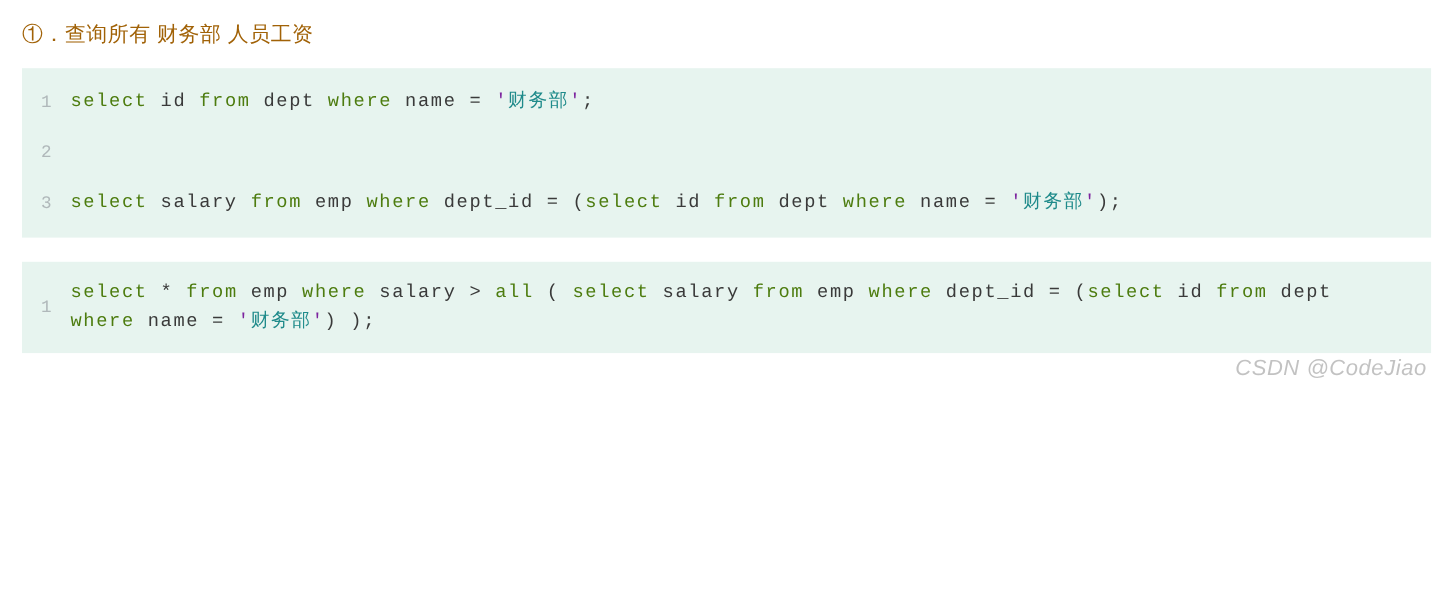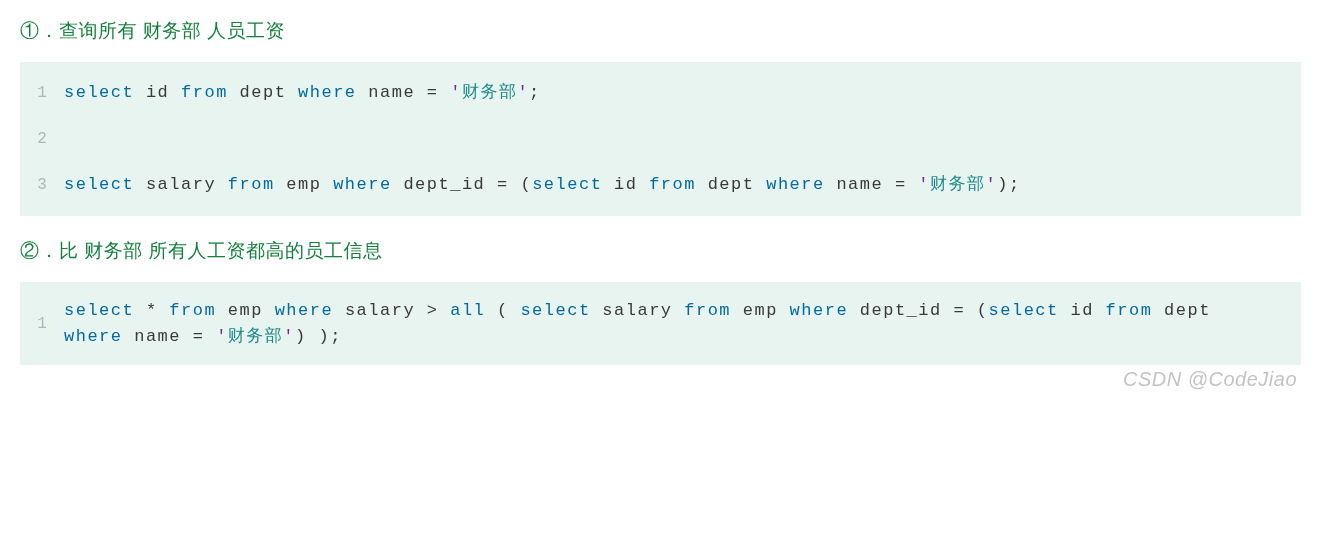--- a/index.html
+++ b/index.html
@@ -6,21 +6,21 @@
     body {
       font-family: "Microsoft YaHei", "PingFang SC", Arial, sans-serif;
       background: #ffffff;
       padding: 10px 20px;
       width: 1321px;
       color: #2a3b4d;
       position: relative;
     }
     .section-heading {
       font-size: 19px;
-      color: #15803d;
+      color: #a16207;
       margin: 8px 0 18px 0;
       letter-spacing: 0.5px;
       font-weight: 400;
     }
     .code-block {
       background: #e7f4ef;
       padding: 8px 0;
       margin-bottom: 22px;
       font-family: Consolas, "Courier New", monospace;
       font-size: 17px;
@@ -38,21 +38,21 @@
       color: #b0b8ba;
       font-size: 16px;
       flex-shrink: 0;
       letter-spacing: 0;
     }
     .code-content {
       white-space: pre-wrap;
       line-height: 1.5;
       padding-right: 20px;
     }
-    .tok-kw   { color: #0369a1; }      
+    .tok-kw   { color: #4d7c0f; }      
     .tok-id   { color: #3a3a3a; }      
     .tok-str  { color: #1e8a8a; }      
     .tok-str-q{ color: #7c239e; }      
     .watermark {
       position: absolute;
       right: 24px;
       bottom: 6px;
       color: rgba(120,120,120,0.45);
       font-size: 20px;
       font-style: italic;
@@ -72,21 +72,20 @@
       </div>
       <div class="code-line">
         <div class="line-no">2</div>
         <div class="code-content"></div>
       </div>
       <div class="code-line">
         <div class="line-no">3</div>
         <div class="code-content"><span class="tok-kw">select</span><span class="tok-id"> </span><span class="tok-id">salary</span><span class="tok-id"> </span><span class="tok-kw">from</span><span class="tok-id"> </span><span class="tok-id">emp</span><span class="tok-id"> </span><span class="tok-kw">where</span><span class="tok-id"> </span><span class="tok-id">dept_id</span><span class="tok-id"> </span><span class="tok-id">=</span><span class="tok-id"> </span><span class="tok-id">(</span><span class="tok-kw">select</span><span class="tok-id"> </span><span class="tok-id">id</span><span class="tok-id"> </span><span class="tok-kw">from</span><span class="tok-id"> </span><span class="tok-id">dept</span><span class="tok-id"> </span><span class="tok-kw">where</span><span class="tok-id"> </span><span class="tok-id">name</span><span class="tok-id"> </span><span class="tok-id">=</span><span class="tok-id"> </span><span class="tok-str-q">'</span><span class="tok-str">财务部</span><span class="tok-str-q">'</span><span class="tok-id">)</span><span class="tok-id">;</span></div>
       </div>
     </div>
-    <div class="section-heading"><span>②．比 </span><span>财务部</span><span> 所有人工资都高的员工信息</span></div>
     <div class="code-block">
       <div class="code-line">
         <div class="line-no">1</div>
         <div class="code-content"><span class="tok-kw">select</span><span class="tok-id"> </span><span class="tok-id">*</span><span class="tok-id"> </span><span class="tok-kw">from</span><span class="tok-id"> </span><span class="tok-id">emp</span><span class="tok-id"> </span><span class="tok-kw">where</span><span class="tok-id"> </span><span class="tok-id">salary</span><span class="tok-id"> </span><span class="tok-id">&gt;</span><span class="tok-id"> </span><span class="tok-kw">all</span><span class="tok-id"> </span><span class="tok-id">(</span><span class="tok-id"> </span><span class="tok-kw">select</span><span class="tok-id"> </span><span class="tok-id">salary</span><span class="tok-id"> </span><span class="tok-kw">from</span><span class="tok-id"> </span><span class="tok-id">emp</span><span class="tok-id"> </span><span class="tok-kw">where</span><span class="tok-id"> </span><span class="tok-id">dept_id</span><span class="tok-id"> </span><span class="tok-id">=</span><span class="tok-id"> </span><span class="tok-id">(</span><span class="tok-kw">select</span><span class="tok-id"> </span><span class="tok-id">id</span><span class="tok-id"> </span><span class="tok-kw">from</span><span class="tok-id"> </span><span class="tok-id">dept</span><span class="tok-id"> </span><span class="tok-kw">where</span><span class="tok-id"> </span><span class="tok-id">name</span><span class="tok-id"> </span><span class="tok-id">=</span><span class="tok-id"> </span><span class="tok-str-q">'</span><span class="tok-str">财务部</span><span class="tok-str-q">'</span><span class="tok-id">)</span><span class="tok-id"> </span><span class="tok-id">)</span><span class="tok-id">;</span></div>
       </div>
     </div>
   </div>
 
 <div class="watermark">CSDN @CodeJiao</div>
 

